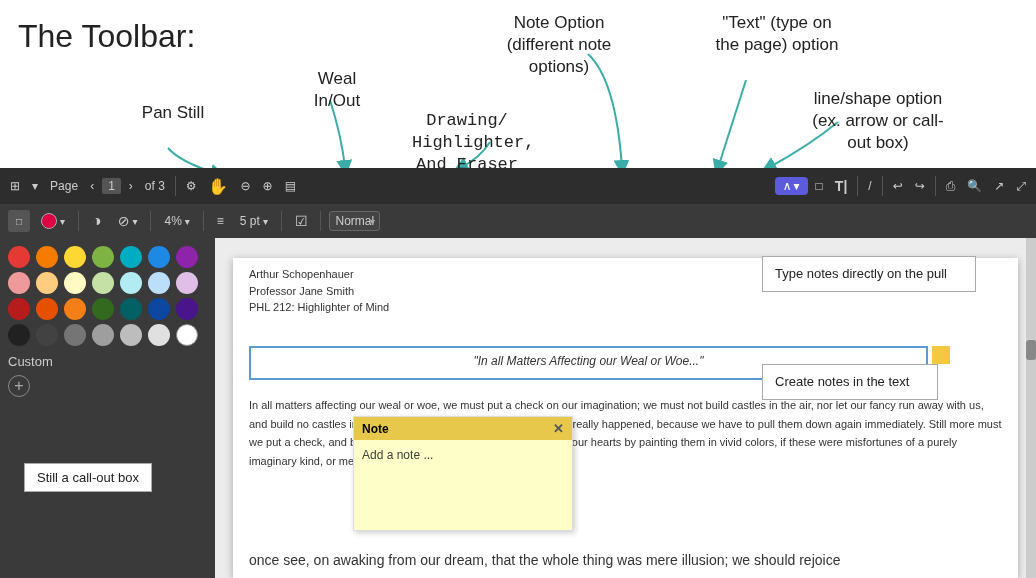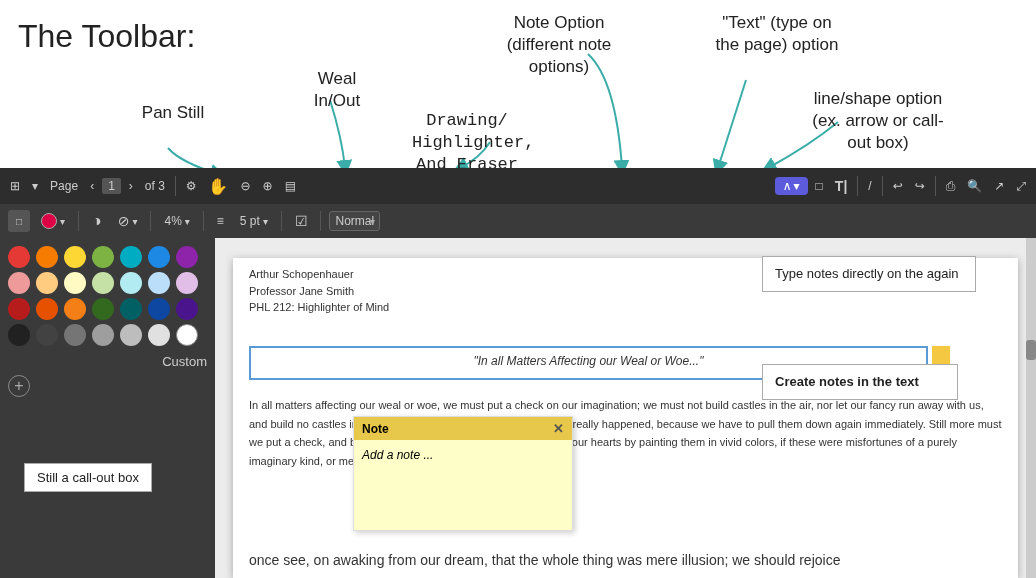--- a/index.html
+++ b/index.html
@@ -144,21 +144,20 @@
       background: #ececec;
       display: flex;
     }
 
     
     .color-panel {
       width: 215px;
       background: #3a3a3a;
       padding: 8px;
       flex-shrink: 0;
-      text-align: right;
     }
     .color-grid {
       display: grid;
       grid-template-columns: repeat(7, 24px);
       gap: 4px;
       margin-bottom: 8px;
     }
     .c-dot {
       width: 22px;
       height: 22px;
@@ -296,23 +295,22 @@
       gap: 17px;
     }
     .note-popup-close {
       cursor: pointer;
       font-size: 13px;
       color: #555;
     }
     .note-popup-body {
       padding: 8px;
       font-size: 12px;
-      color: #000000;
+      color: #404040;
       min-height: 90px;
-      font-style: italic;
     }
 
     
     .callout-label-box {
       position: absolute;
       bottom: 80px;
       left: 24px;
       background: #fff;
       border: 1px solid #aaa;
       padding: 6px 12px;
@@ -544,16 +542,16 @@
 
     <div class="scrollbar">
       <div class="scrollbar-thumb"></div>
     </div>
   </div>
 </div>
 
 <div class="callout-label-box" style="position:absolute; bottom:86px; left:24px;">Still a call-out box</div>
 
 <div class="annot-box" style="position:absolute; top:256px; left:762px; width:214px;">Type notes directly
-on the again</div>
-
-<div class="annot-box" style="position:absolute; top:364px; left:762px; width:196px;font-weight:bold;">Create notes in
+on the pull</div>
+
+<div class="annot-box" style="position:absolute; top:364px; left:762px; width:176px;">Create notes in
 the text</div>
 
 </body></html>

